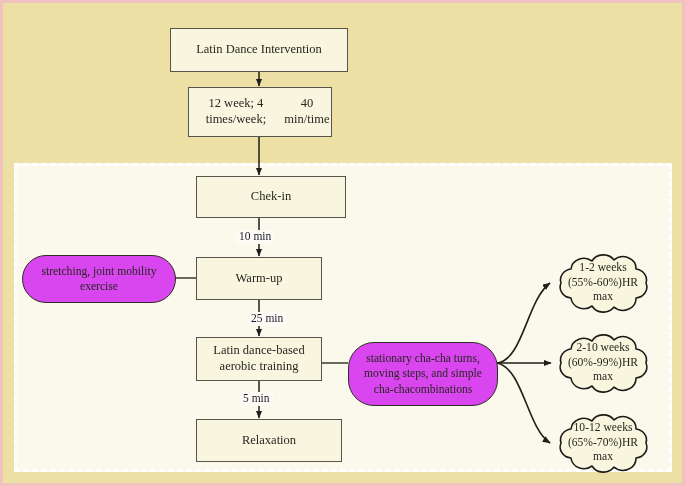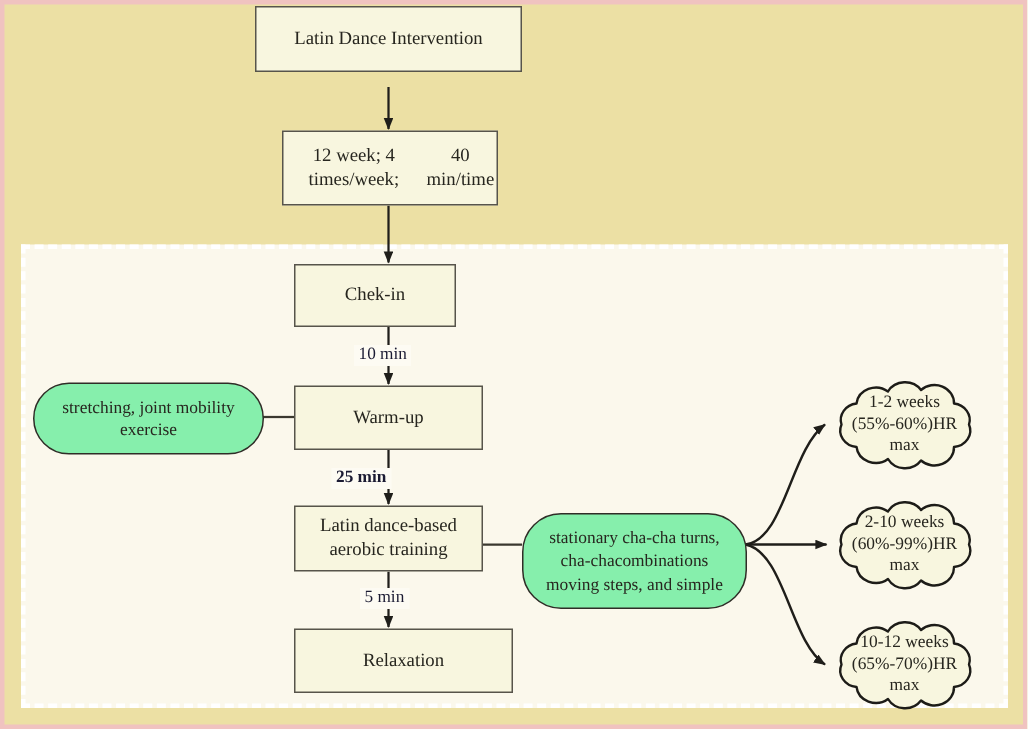--- a/index.html
+++ b/index.html
@@ -53,21 +53,21 @@
     align-items: center;
     justify-content: center;
     text-align: center;
     color: #27261f;
     font-size: 12.5px;
     line-height: 1.25;
     z-index: 10;
   }
   .node-round {
     position: absolute;
-    background: #86efac;
+    background: #d946ef;
     border: 1.6px solid #2f2d27;
     border-radius: 26px;
     box-sizing: border-box;
     display: flex;
     align-items: center;
     justify-content: center;
     text-align: center;
     color: #27261f;
     font-size: 12.5px;
     line-height: 1.3;
@@ -132,59 +132,59 @@
 
     <line x1="175" y1="278" x2="196" y2="278" stroke="#3a382f" stroke-width="1.5"></line>
 
     <line x1="322" y1="363" x2="348" y2="363" stroke="#3a382f" stroke-width="1.5"></line>
 
     <path d="M497,363 C523,360 527,300 550,283" fill="none" stroke="#1f1e1a" stroke-width="1.6" marker-end="url(#arrowhead)"></path>
     <path d="M497,363 L551,363" fill="none" stroke="#1f1e1a" stroke-width="1.6" marker-end="url(#arrowhead)"></path>
     <path d="M497,363 C523,368 527,428 550,443" fill="none" stroke="#1f1e1a" stroke-width="1.6" marker-end="url(#arrowhead)"></path>
   </svg>
 
-  <div class="node-box" style="left:170px; top:4px; width:178px; height:44px;text-align:center;">
+  <div class="node-box" style="left:170px; top:28px; width:178px; height:44px;text-align:center;">
     <span>Latin Dance Intervention</span>
   </div>
 
   <div class="node-box" style="left:188px; top:87px; width:144px; height:50px; flex-direction:row;">
     <span>12 week;  4 times/week;</span>
     <span>40 min/time</span>
   </div>
 
-  <div class="node-box" style="left:196px; top:176px; width:108px; height:42px;">
+  <div class="node-box" style="left:196px; top:176px; width:150px; height:42px;">
     <span>Chek-in</span>
   </div>
 
   <div class="edge-label" style="left:236px; top:230px;">
     <span>10 min</span>
   </div>
 
   <div class="node-round" style="left:22px; top:255px; width:154px; height:48px; flex-direction:column; font-size:11.6px;">
     <span>stretching,  joint mobility</span>
     <span>exercise</span>
   </div>
 
   <div class="node-box" style="left:196px; top:257px; width:126px; height:43px;">
     <span>Warm-up</span>
   </div>
 
-  <div class="edge-label" style="left:221px; top:312px;font-weight:bold;">
+  <div class="edge-label" style="left:248px; top:312px;">
     <span>25 min</span>
   </div>
 
   <div class="node-box" style="left:196px; top:337px; width:126px; height:44px; flex-direction:column;">
     <span>Latin dance-based</span>
     <span>aerobic training</span>
   </div>
 
   <div class="node-round" style="left:348px; top:342px; width:150px; height:64px; flex-direction:column; font-size:11.6px;text-align:right;">
     <span>stationary cha-cha turns,</span>
+    <span>moving steps, and simple</span>
     <span>cha-chacombinations</span>
-    <span>moving steps, and simple</span>
   </div>
 
   <div class="edge-label" style="left:240px; top:392px;">
     <span>5 min</span>
   </div>
 
   <div class="node-box" style="left:196px; top:419px; width:146px; height:43px;">
     <span>Relaxation</span>
   </div>
 

